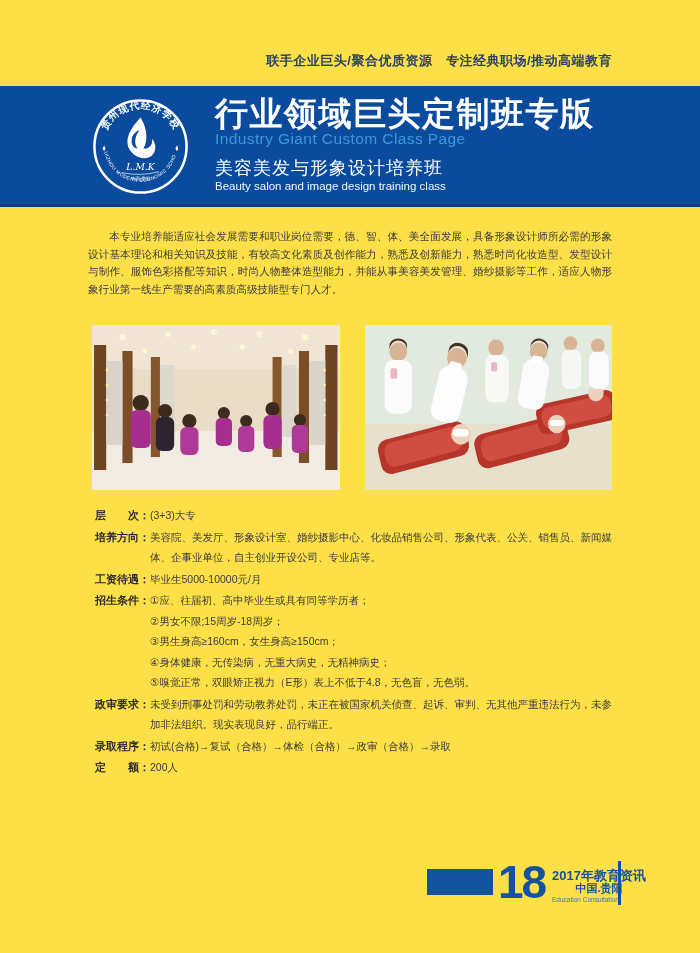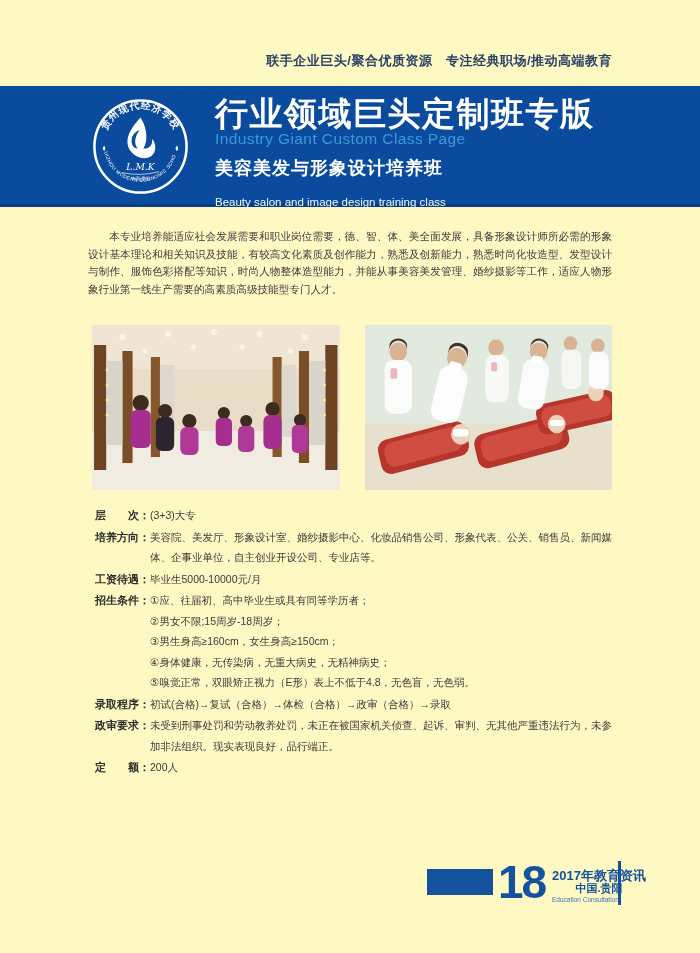--- a/index.html
+++ b/index.html
@@ -1,33 +1,33 @@
 <!DOCTYPE html>
 <html><head>
 <meta charset="utf-8">
 <style>
   * { margin:0; padding:0; box-sizing:border-box; }
   html,body { background:#fff; }
   body { font-family:"Liberation Sans","DejaVu Sans",sans-serif; }
-  .page { position:relative; width:700px; height:953px; background:#fef9c3; overflow:hidden;
+  .page { position:relative; width:700px; height:953px; background:#fde047; overflow:hidden;
           outline:1px solid #e6e6e6; }
 
   
   .slogan { position:absolute; top:52px; right:88px; font-size:13px; font-weight:bold;
             color:#2b4168; letter-spacing:.5px; }
 
   
   .band { position:absolute; left:0; top:86px; width:700px; height:121px;
           background:#0a4b9d; border-bottom:3px solid #083e7f; }
   .logo { position:absolute; left:92px; top:12px; width:97px; height:97px; }
   .titles { position:absolute; left:215px; top:14px; }
   .title-cn { font-size:33px; font-weight:bold; color:#ffffff; letter-spacing:1.5px; line-height:28px; }
   .title-en { font-size:15.5px; color:#3b9ad8; letter-spacing:.4px; line-height:19px; margin-top:1px; }
-  .subtitle-cn { font-size:18px; font-weight:bold; color:#ffffff; letter-spacing:1px; line-height:22px; margin-top:9px; }
-  .subtitle-en { font-size:11.5px; color:#f2f6fa; line-height:15px; margin-top:16px; }
+  .subtitle-cn { font-size:18px; font-weight:normal; color:#ffffff; letter-spacing:1px; line-height:22px; margin-top:9px; }
+  .subtitle-en { font-size:11.5px; color:#f2f6fa; line-height:15px; margin-top:0; }
 
   
   .intro { position:absolute; left:88px; top:228px; width:524px; font-size:10.6px;
            line-height:17.6px; color:#3b3b3b; text-align:justify; text-indent:2em; }
 
   
   .photos { position:absolute; left:92px; top:325px; width:520px; height:165px;
             display:flex; gap:25px; }
   .photo { flex:1; height:165px; overflow:hidden; background:#eee; }
   .photo svg { display:block; width:100%; height:100%; }
@@ -221,26 +221,26 @@
       <span class="d-label">招生条件：</span>
       <div class="d-val">
         <div>①应、往届初、高中毕业生或具有同等学历者；</div>
         <div>②男女不限;15周岁-18周岁；</div>
         <div>③男生身高≥160cm，女生身高≥150cm；</div>
         <div>④身体健康，无传染病，无重大病史，无精神病史；</div>
         <div>⑤嗅觉正常，双眼矫正视力（E形）表上不低于4.8，无色盲，无色弱。</div>
       </div>
     </div>
     <div class="d-row">
+      <span class="d-label">政审要求：</span>
+      <div class="d-val">未受到刑事处罚和劳动教养处罚，未正在被国家机关侦查、起诉、审判、无其他严重违法行为，未参加非法组织。现实表现良好，品行端正。</div>
+    </div>
+    <div class="d-row">
       <span class="d-label">录取程序：</span>
       <div class="d-val">初试(合格)→复试（合格）→体检（合格）→政审（合格）→录取</div>
-    </div>
-    <div class="d-row">
-      <span class="d-label">政审要求：</span>
-      <div class="d-val">未受到刑事处罚和劳动教养处罚，未正在被国家机关侦查、起诉、审判、无其他严重违法行为，未参加非法组织。现实表现良好，品行端正。</div>
     </div>
     <div class="d-row">
       <span class="d-label">定　　额：</span>
       <div class="d-val">200人</div>
     </div>
   </div>
 
   <div class="footer-rect"></div>
   <div class="footer-num">18</div>
   <div class="footer-meta">

